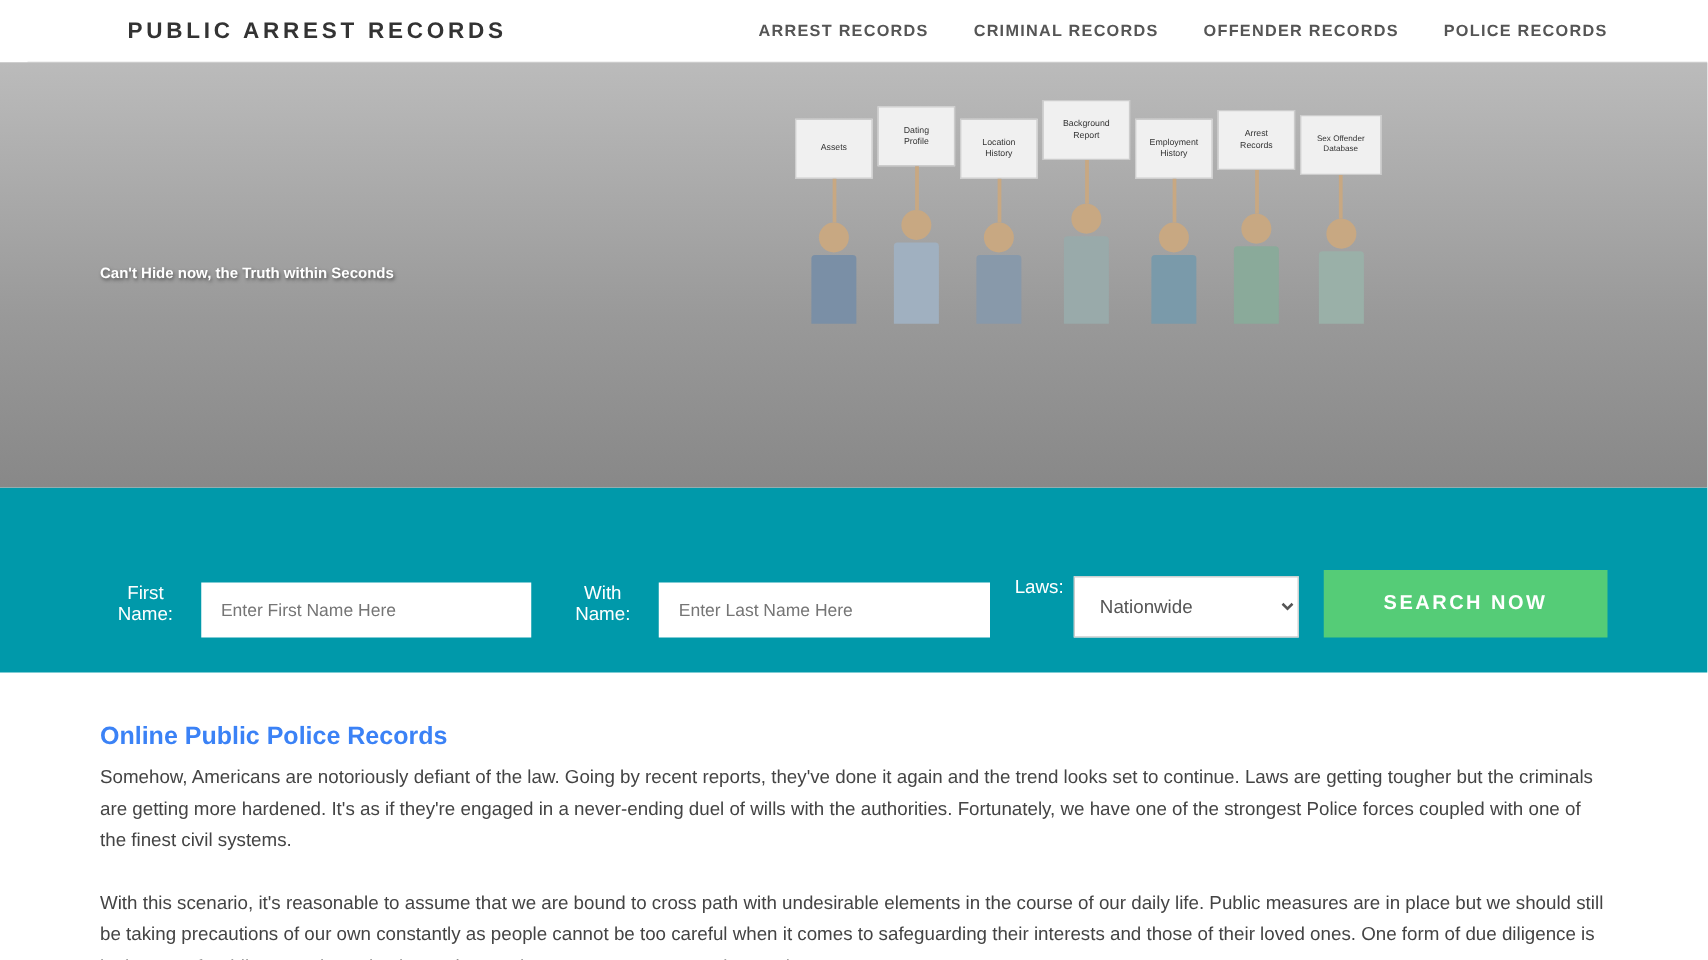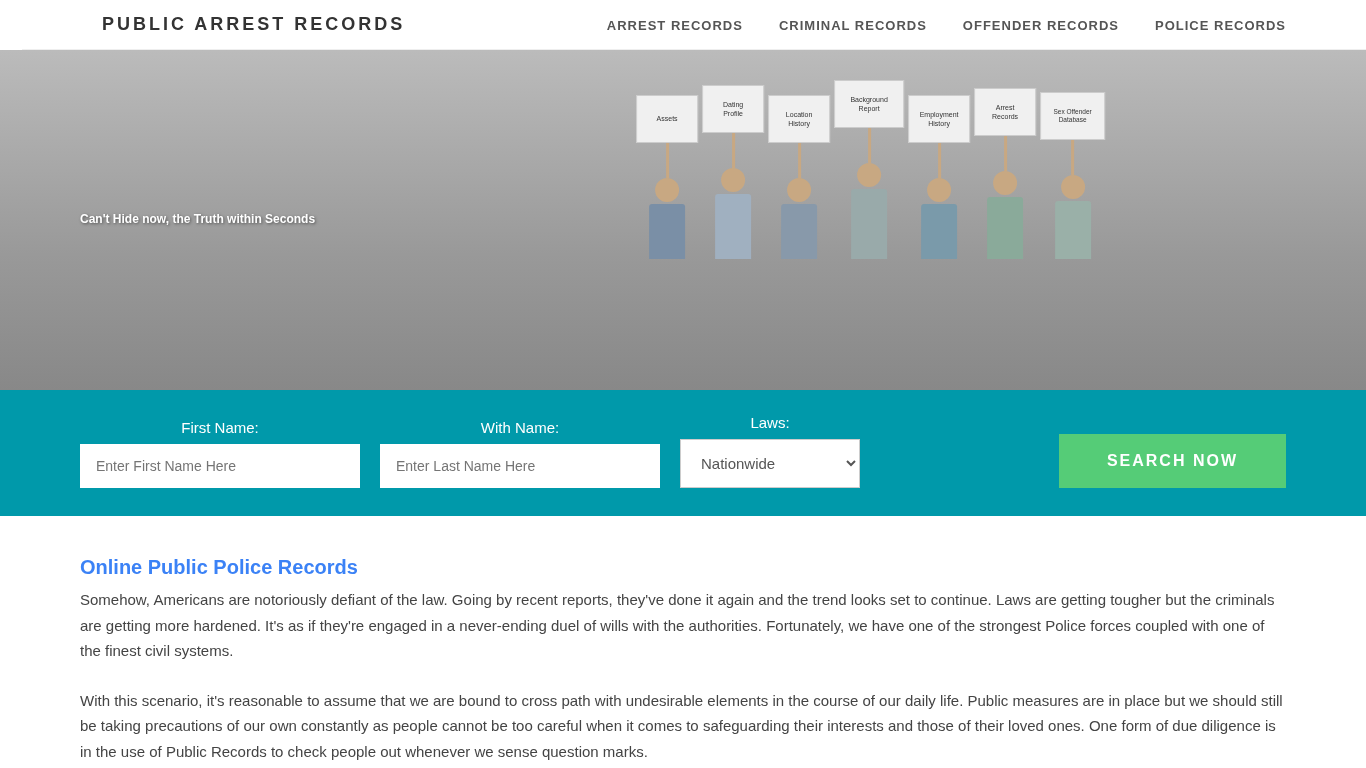--- a/index.html
+++ b/index.html
@@ -84,21 +84,21 @@
     .search-bar {
       background: #0099aa;
       padding: 24px 80px 28px;
       display: flex;
       align-items: flex-end;
       gap: 20px;
     }
 
     .search-field {
       display: flex;
-      flex-direction: column;
+      flex-direction: row;
       gap: 8px;
     }
 
     .search-field label {
       color: #fff;
       font-size: 15px;
       font-weight: 500;
       text-align: center;
     }
 
@@ -135,20 +135,21 @@
       border: none;
       padding: 18px 48px;
       font-size: 16px;
       font-weight: bold;
       letter-spacing: 2px;
       text-transform: uppercase;
       cursor: pointer;
       height: 54px;
       white-space: nowrap;
       min-width: 220px;
+      margin-top: 42px;
     }
 
     
     .content {
       padding: 40px 80px;
       max-width: 1366px;
     }
 
     .content h2 {
       font-size: 20px;

